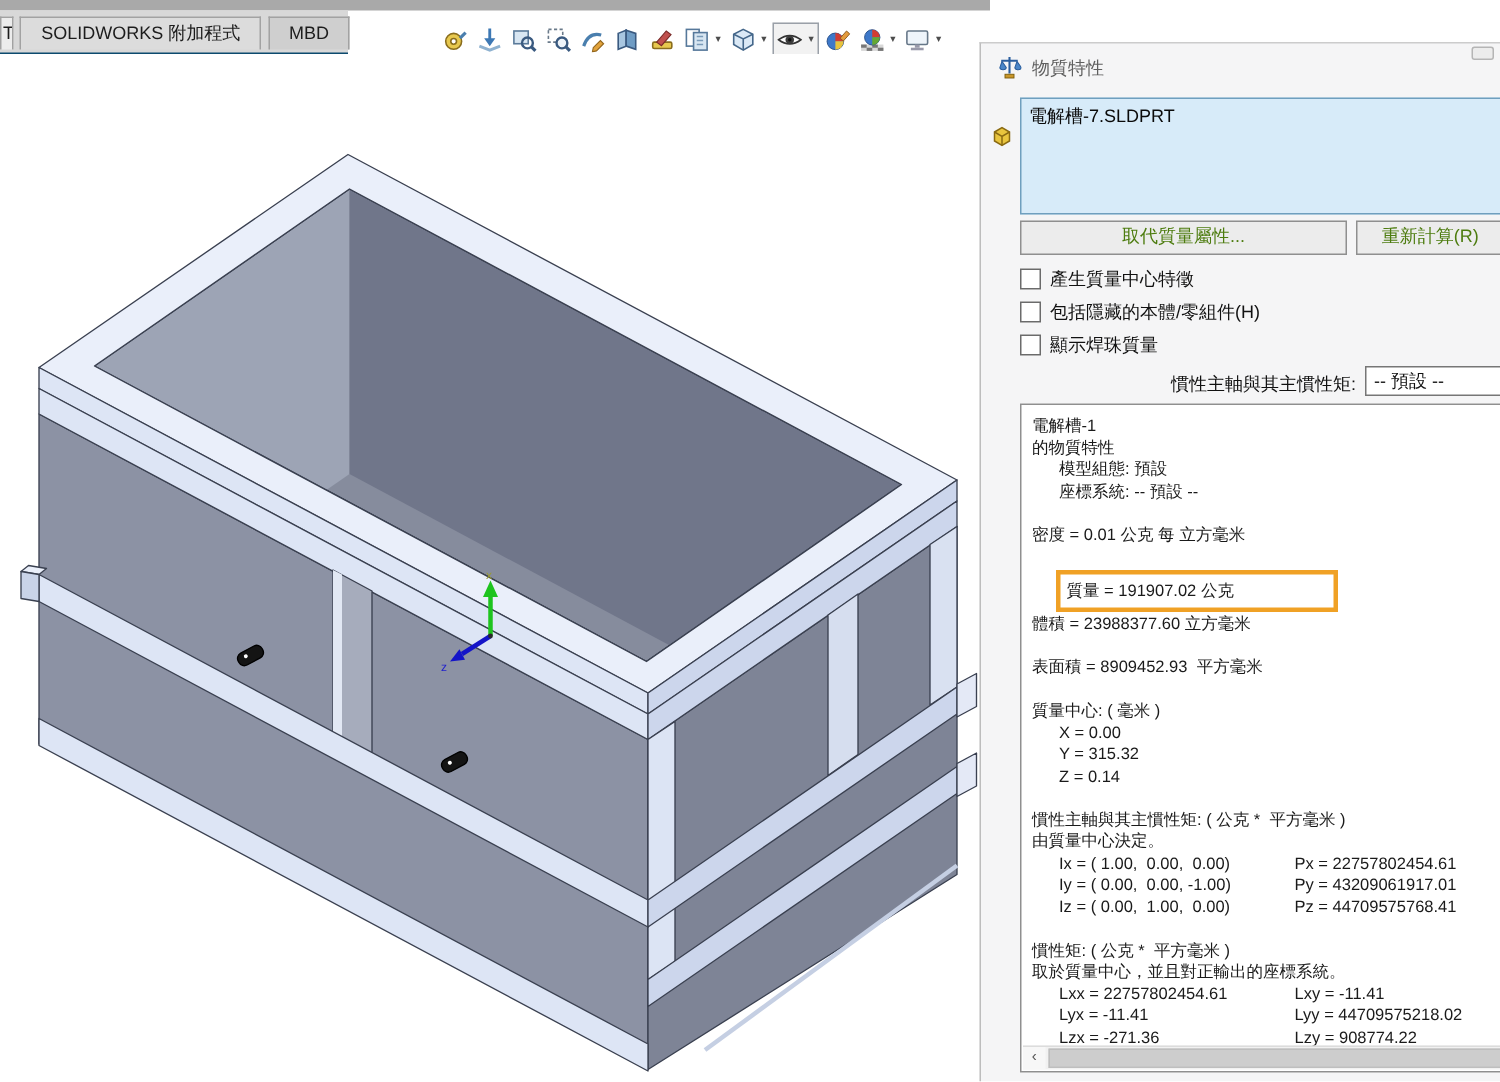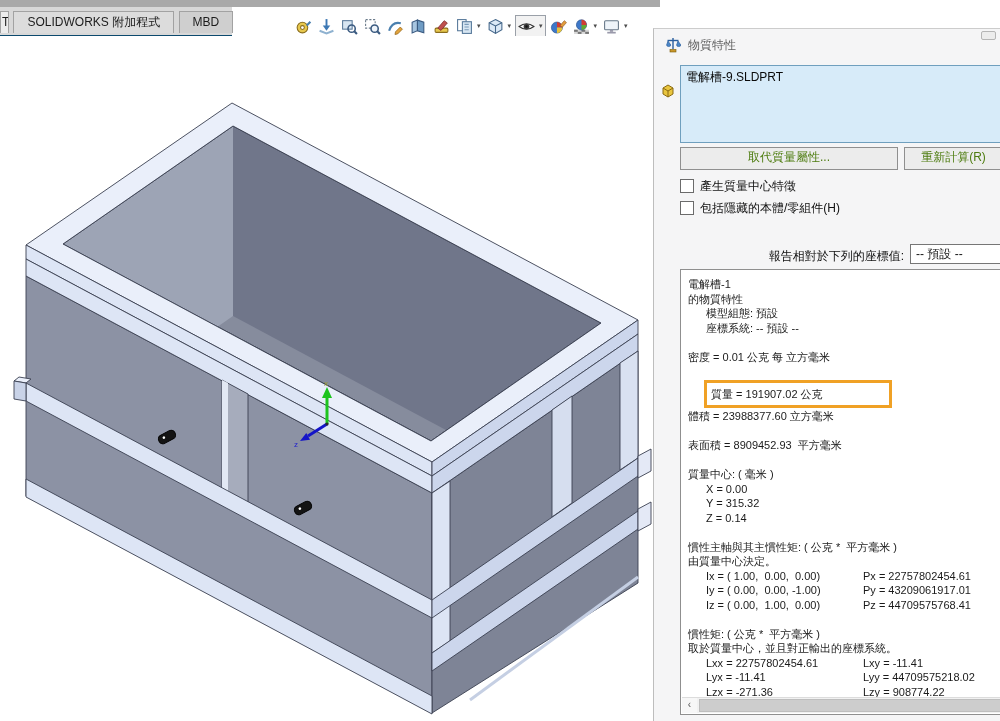--- a/index.html
+++ b/index.html
@@ -272,38 +272,42 @@
       <span>物質特性</span>
     </div>
 
     <div class="part-ico">
       <svg width="16" height="16" viewBox="0 0 16 16">
         <path d="M3 5 L8 2 L13 5 L13 11 L8 14 L3 11 Z" fill="#e9c53e" stroke="#8a6a12"></path>
         <path d="M3 5 L8 8 L13 5 M8 8 V14" fill="none" stroke="#8a6a12"></path>
       </svg>
     </div>
     <div class="listbox">
-      <span>電解槽-9.SLDPRT</span>
+      <span>電解槽-7.SLDPRT</span>
     </div>
 
     <div class="btn override">取代質量屬性...</div>
     <div class="btn recalc">重新計算(R)</div>
 
     <div class="checks" id="checkboxes">
         <div class="cbrow">
           <span class="cb"></span>
           <span>產生質量中心特徵</span>
         </div>
         <div class="cbrow">
           <span class="cb"></span>
           <span>包括隱藏的本體/零組件(H)</span>
         </div>
+        <div class="cbrow">
+          <span class="cb"></span>
+          <span>顯示焊珠質量</span>
+        </div>
       </div>
 
-    <div class="reportlbl">報告相對於下列的座標值:</div>
+    <div class="reportlbl">慣性主軸與其主慣性矩:</div>
     <div class="combo">-- 預設 --</div>
 
     <div class="results">
       <div id="result-lines"><div class="rline">電解槽-1</div><div class="rline">的物質特性</div><div class="rline ind">模型組態: 預設</div><div class="rline ind">座標系統: -- 預設 --</div><div class="rline">&nbsp;</div><div class="rline">密度 = 0.01 公克 每 立方毫米</div><div class="rline">&nbsp;</div><div class="hl" style="border-color: rgb(240, 161, 37);"><div class="rline">質量 = 191907.02 公克</div></div><div class="rline">體積 = 23988377.60 立方毫米</div><div class="rline">&nbsp;</div><div class="rline">表面積 = 8909452.93  平方毫米</div><div class="rline">&nbsp;</div><div class="rline">質量中心: ( 毫米 )</div><div class="rline ind">X = 0.00</div><div class="rline ind">Y = 315.32</div><div class="rline ind">Z = 0.14</div><div class="rline">&nbsp;</div><div class="rline">慣性主軸與其主慣性矩: ( 公克 *  平方毫米 )</div><div class="rline">由質量中心決定。</div><div class="rline ind"><span>Ix = ( 1.00,  0.00,  0.00)</span><span class="col2">Px = 22757802454.61</span></div><div class="rline ind"><span>Iy = ( 0.00,  0.00, -1.00)</span><span class="col2">Py = 43209061917.01</span></div><div class="rline ind"><span>Iz = ( 0.00,  1.00,  0.00)</span><span class="col2">Pz = 44709575768.41</span></div><div class="rline">&nbsp;</div><div class="rline">慣性矩: ( 公克 *  平方毫米 )</div><div class="rline">取於質量中心，並且對正輸出的座標系統。</div><div class="rline ind"><span>Lxx = 22757802454.61</span><span class="col2">Lxy = -11.41</span></div><div class="rline ind"><span>Lyx = -11.41</span><span class="col2">Lyy = 44709575218.02</span></div><div class="rline ind"><span>Lzx = -271.36</span><span class="col2">Lzy = 908774.22</span></div><div class="rline">慣性張量 ( 公克 *  平方毫米 )</div></div>
       <div class="hscroll">
         <div class="harrow">‹</div>
         <div class="hthumb"></div>
       </div>
     </div>
   </div>

